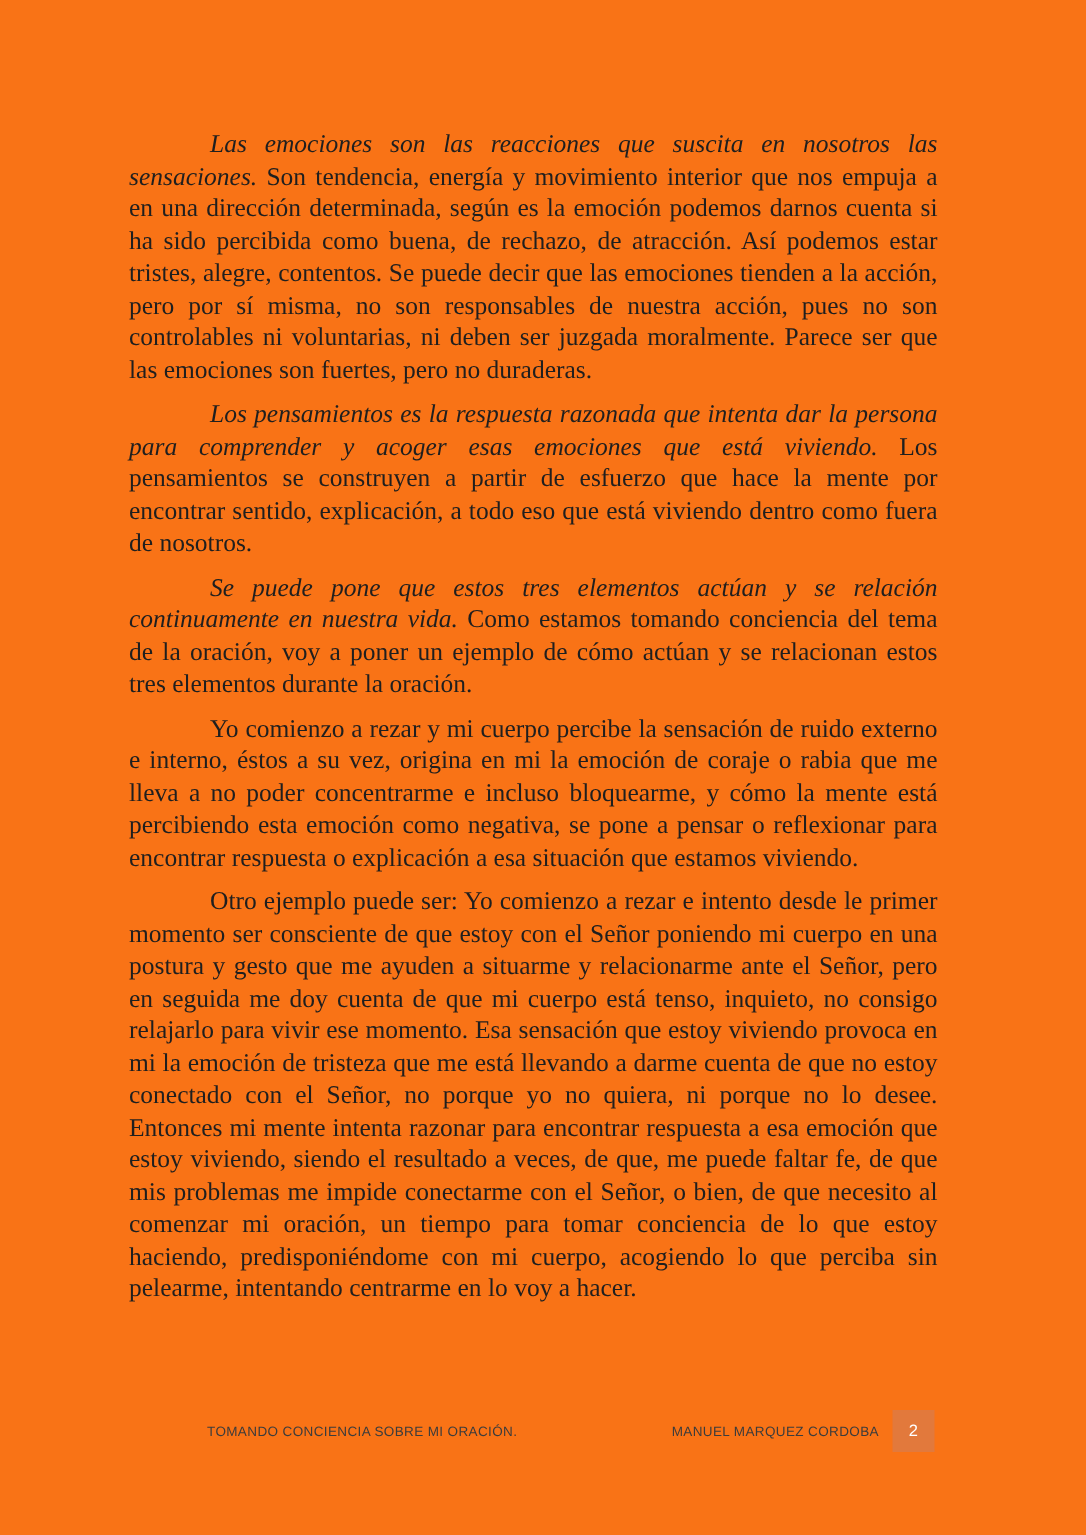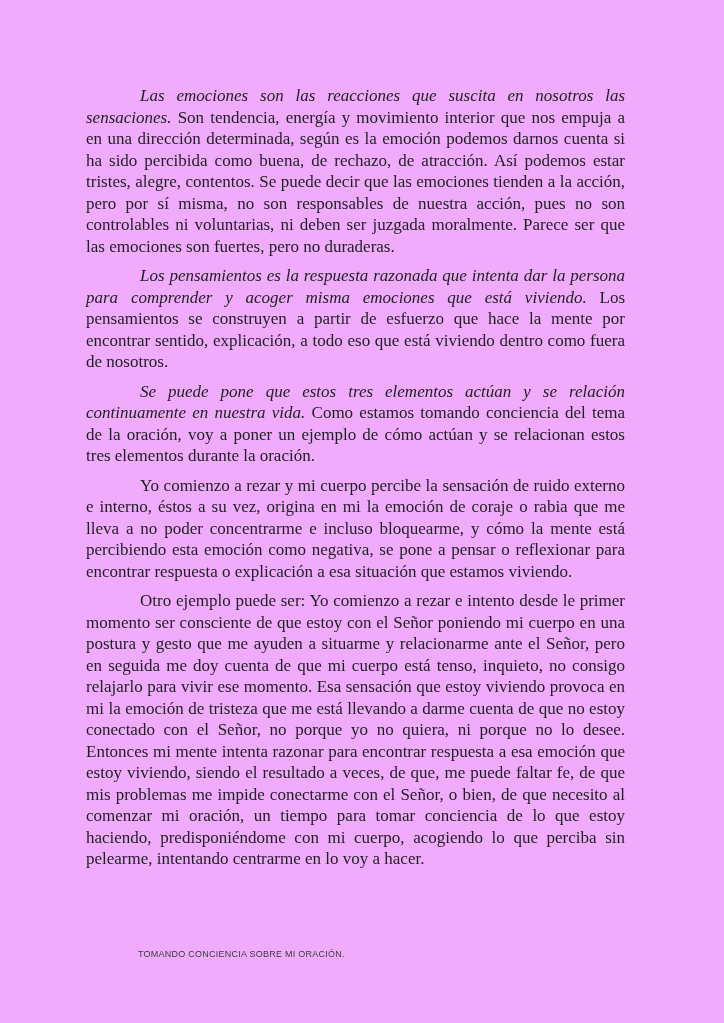--- a/index.html
+++ b/index.html
@@ -8,21 +8,21 @@
     height: 1023px;
     background: #ffffff;
     position: relative;
     overflow: hidden;
     font-family: "Liberation Serif", serif;
     color: #1f1f1f;
   }
   .page {
     position: absolute;
     inset: 0;
-    background: #f0abfc;
+    background: #f97316;
   }
   .content {
     position: absolute;
     left: 86px;
     top: 85px;
     width: 539px;
   }
   .para {
     margin: 0 0 8px 0;
     font-size: 17px;
@@ -77,21 +77,21 @@
 <div class="page">
 
   <main class="content">
 
     <p class="para">
       <em>Las emociones son las reacciones que suscita en nosotros las sensaciones.</em>
       <span>Son tendencia, energía y movimiento interior que nos empuja a en una dirección determinada, según es la emoción podemos darnos cuenta si ha sido percibida como buena, de rechazo, de atracción. Así podemos estar tristes, alegre, contentos. Se puede decir que las emociones tienden a la acción, pero por sí misma, no son responsables de nuestra acción, pues no son controlables ni voluntarias, ni deben ser juzgada moralmente. Parece ser que las emociones son fuertes, pero no duraderas.</span>
     </p>
 
     <p class="para">
-      <em>Los pensamientos es la respuesta razonada que intenta dar la persona para comprender y acoger misma emociones que está viviendo.</em>
+      <em>Los pensamientos es la respuesta razonada que intenta dar la persona para comprender y acoger esas emociones que está viviendo.</em>
       <span>Los pensamientos se construyen a partir de esfuerzo que hace la mente por encontrar sentido, explicación, a todo eso que está viviendo dentro como fuera de nosotros.</span>
     </p>
 
     <p class="para">
       <em>Se puede pone que estos tres elementos actúan y se relación continuamente en nuestra vida.</em>
       <span>Como estamos tomando conciencia del tema de la oración, voy a poner un ejemplo de cómo actúan y se relacionan estos tres elementos durante la oración.</span>
     </p>
 
     <p class="para">
       <span>Yo comienzo a rezar y mi cuerpo percibe la sensación de ruido externo e interno, éstos a su vez, origina en mi la emoción de coraje o rabia que me lleva a no poder concentrarme e incluso bloquearme, y cómo la mente está percibiendo esta emoción como negativa, se pone a pensar o reflexionar para encontrar respuesta o explicación a esa situación que estamos viviendo.</span>
@@ -99,15 +99,19 @@
 
     <p class="para">
       <span>Otro ejemplo puede ser: Yo comienzo a rezar e intento desde le primer momento ser consciente de que estoy con el Señor poniendo mi cuerpo en una postura y gesto que me ayuden a situarme y relacionarme ante el Señor, pero en seguida me doy cuenta de que mi cuerpo está tenso, inquieto, no consigo relajarlo para vivir ese momento. Esa sensación que estoy viviendo provoca en mi la emoción de tristeza que me está llevando a darme cuenta de que no estoy conectado con el Señor, no porque yo no quiera, ni porque no lo desee. Entonces mi mente intenta razonar para encontrar respuesta a esa emoción que estoy viviendo, siendo el resultado a veces, de que, me puede faltar fe, de que mis problemas me impide conectarme con el Señor, o bien, de que necesito al comenzar mi oración, un tiempo para tomar conciencia de lo que estoy haciendo, predisponiéndome con mi cuerpo, acogiendo lo que perciba sin pelearme, intentando centrarme en lo voy a hacer.</span>
     </p>
 
 
   </main>
 
   <footer class="footer">
     <span class="footer-title">TOMANDO CONCIENCIA SOBRE MI ORACIÓN.</span>
+    <span class="footer-right">
+      <span class="footer-author">MANUEL MARQUEZ CORDOBA</span>
+      <span class="page-badge" style="background: rgb(226, 121, 60);">2</span>
+    </span>
   </footer>
 
 </div>
 
 </body></html>

